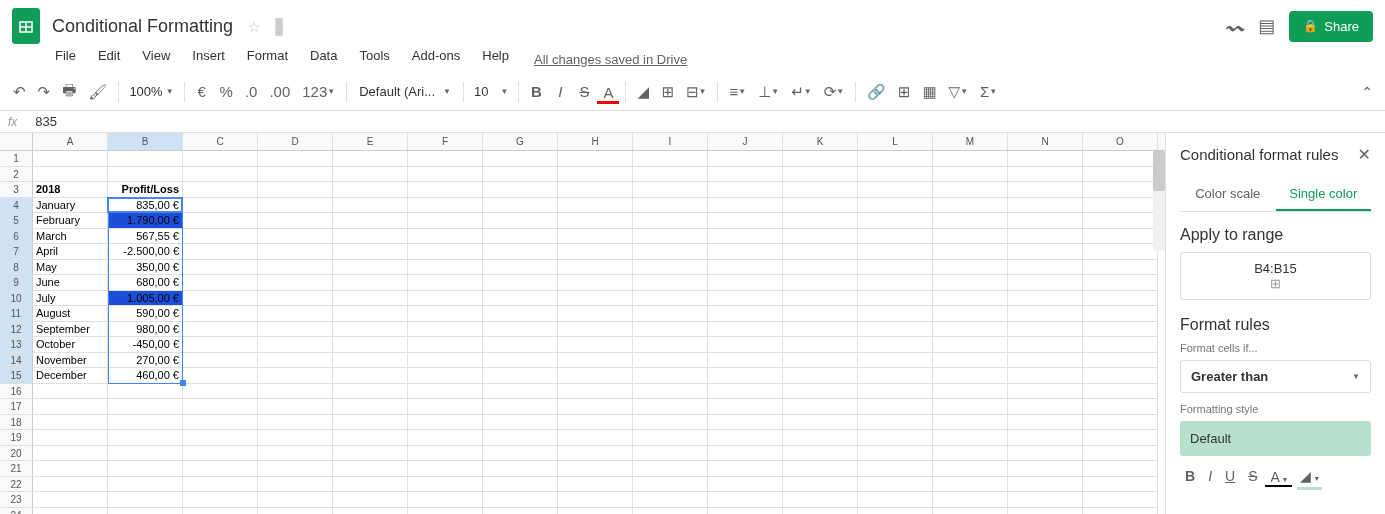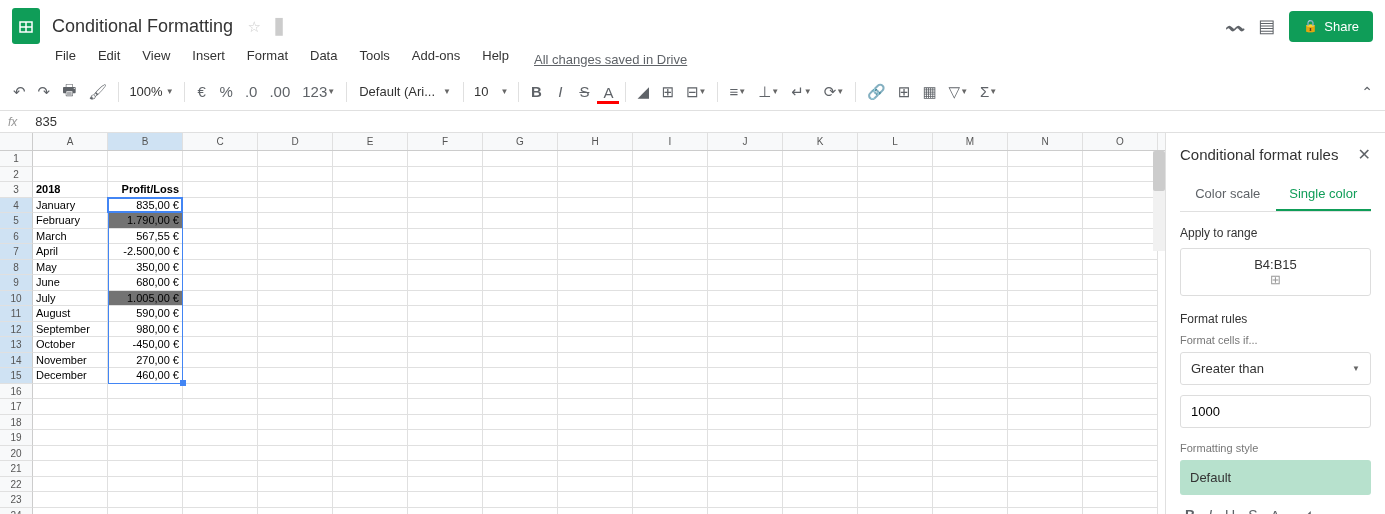--- a/index.html
+++ b/index.html
@@ -48,42 +48,42 @@
 .col-h.selected { background: #cfe2f3; }
 
 
 .rows { }
 .row { display: flex; height: 15.5px; }
 .row-h { width: 33px; background: #f8f9fa; border-right: 1px solid #ccc; border-bottom: 1px solid #e0e0e0; font-size: 10px; color: #555; text-align: center; line-height: 15px; }
 .row-h.selected { background: #cfe2f3; }
 .cell { width: 75px; border-right: 1px solid #e0e0e0; border-bottom: 1px solid #e0e0e0; font-size: 11px; padding: 0 3px; line-height: 15px; white-space: nowrap; overflow: hidden; }
 .cell.right { text-align: right; }
 .cell.bold { font-weight: bold; }
-.cell.hl { background: #737373; }
+.cell.hl { background: #1d4ed8; }
 .range-overlay { position: absolute; border: 1px solid #4285f4; pointer-events: none; }
 .active-cell-overlay { position: absolute; border: 2px solid #4285f4; pointer-events: none; }
 .fill-handle { position: absolute; width: 6px; height: 6px; background: #4285f4; pointer-events: none; }
 
 
 .vscroll { position: absolute; right: 0; top: 18px; width: 12px; height: 100px; background: #f1f1f1; }
 .vscroll-thumb { width: 12px; height: 40px; background: #ccc; border-radius: 2px; }
 
 
 .side-panel { width: 220px; border-left: 1px solid #e0e0e0; padding: 12px 14px; font-size: 13px; color: #333; overflow-y: auto; }
 .panel-header { display: flex; justify-content: space-between; align-items: center; font-size: 15px; font-weight: 400; margin-bottom: 14px; }
 .close-x { color: #5f6368; font-size: 16px; cursor: pointer; }
 .panel-tabs { display: flex; border-bottom: 1px solid #e0e0e0; margin-bottom: 14px; }
 .panel-tab { flex: 1; text-align: center; padding: 8px 0; font-size: 13px; color: #5f6368; cursor: pointer; }
 .panel-tab.active { color: #0f9d58; border-bottom: 2px solid #0f9d58; font-weight: 500; }
-.panel-label { font-size: 12px; color: #333; margin-bottom: 8px; display: block; }
+.panel-label { font-size: 16px; color: #333; margin-bottom: 8px; display: block; }
 .panel-sublabel { font-size: 11px; color: #777; margin-bottom: 6px; display: block; }
 .range-input { display: flex; align-items: center; border: 1px solid #ddd; border-radius: 3px; padding: 8px 10px; margin-bottom: 16px; flex-direction: column; }
 .range-input span { flex: 1; }
 .grid-icon { color: #999; font-size: 13px; }
-.rule-select { border: 1px solid #ddd; border-radius: 3px; padding: 8px 10px; margin-bottom: 10px; display: flex; justify-content: space-between; align-items: center; }
+.rule-select { border: 1px solid #ddd; border-radius: 3px; padding: 8px 10px; margin-bottom: 10px; display: flex; justify-content: space-between; align-items: center; font-weight: bold; }
 .value-input { border: 1px solid #ddd; border-radius: 3px; padding: 8px 10px; margin-bottom: 14px; width: 100%; font-size: 13px; }
 .style-preview { background: #b7e1cd; padding: 10px; border-radius: 3px; margin-bottom: 8px; font-size: 13px; }
 .style-tools { display: flex; gap: 3px; align-items: center; margin-bottom: 16px; }
 .style-tool { padding: 4px 5px; color: #5f6368; font-size: 14px; cursor: pointer; }
 .style-tool.bold { font-weight: bold; }
 .style-tool.italic { font-style: italic; }
 .style-tool.underline { text-decoration: underline; }
 .style-tool.strike { text-decoration: line-through; }
 .text-color-tool { border-bottom: 2px solid #000; padding-bottom: 0; }
 .fill-color-tool { position: relative; }
@@ -657,21 +657,20 @@
     <div class="range-input">
       <span>B4:B15</span>
       <span class="grid-icon">⊞</span>
     </div>
     <span class="panel-label">Format rules</span>
     <span class="panel-sublabel">Format cells if...</span>
     <div class="rule-select">
       <span>Greater than</span>
       <span class="dropdown-arrow">▼</span>
     </div>
-    <input class="value-input" value="1000" style="">
     <span class="panel-sublabel">Formatting style</span>
     <div class="style-preview">Default</div>
     <div class="style-tools">
       <span class="style-tool bold">B</span>
       <span class="style-tool italic">I</span>
       <span class="style-tool underline">U</span>
       <span class="style-tool strike">S</span>
       <span class="style-tool text-color-tool">A <span class="dropdown-arrow">▾</span></span>
       <span class="style-tool fill-color-tool">◢ <span class="dropdown-arrow">▾</span></span>
     </div>

